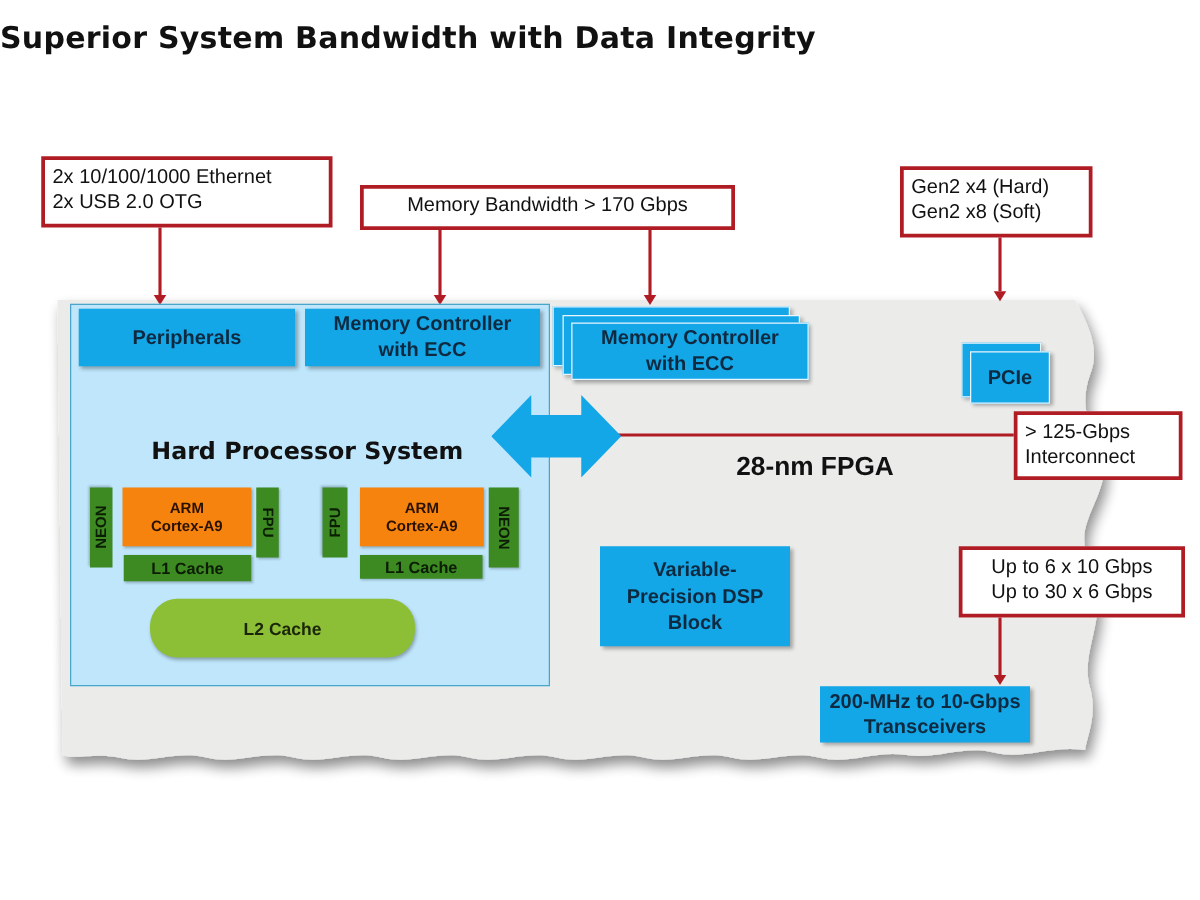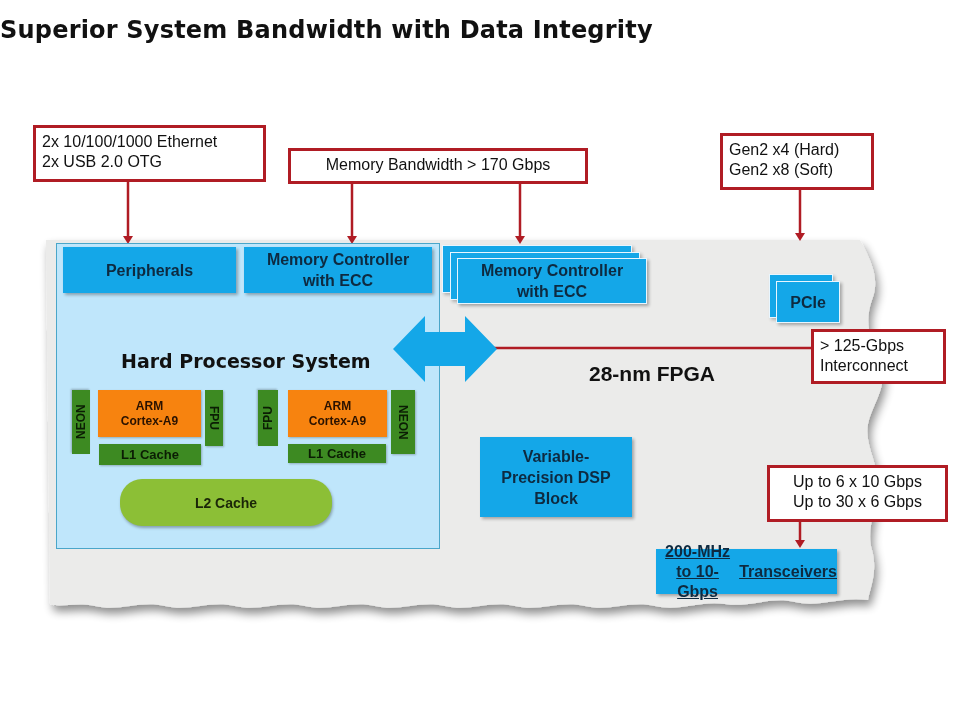--- a/index.html
+++ b/index.html
@@ -63,21 +63,21 @@
 </div>
 <div class="abs callout" style="left:288px;top:148px;width:300px;height:36px;text-align:center;">Memory Bandwidth &gt; 170 Gbps</div>
 <div class="abs callout" style="left:720px;top:133px;width:154px;height:57px;">
   <div>Gen2 x4 (Hard)</div>
   <div>Gen2 x8 (Soft)</div>
 </div>
 <div class="abs callout" style="left:811px;top:329px;width:135px;height:55px;">
   <div>&gt; 125-Gbps</div>
   <div>Interconnect</div>
 </div>
-<div class="abs callout" style="left:767px;top:437px;width:181px;height:57px;text-align:center;margin-top:28px;">
+<div class="abs callout" style="left:767px;top:437px;width:181px;height:57px;text-align:center;">
   <div>Up to 6 x 10 Gbps</div>
   <div>Up to 30 x 6 Gbps</div>
 </div>
 
 <div class="abs hps"></div>
 <div class="abs blue" style="left:63px;top:247px;width:173px;height:46px;">Peripherals</div>
 <div class="abs blue" style="left:244px;top:247px;width:188px;height:46px;flex-direction:column;">
   <div>Memory Controller</div>
   <div>with ECC</div>
 </div>
@@ -116,16 +116,16 @@
 <div class="abs blue" style="left:776px;top:281px;width:64px;height:42px;border:1px solid #e8f6ff;">PCIe</div>
 
 <div class="abs fpga-label" style="left:589px;top:362px;">28-nm FPGA</div>
 
 <div class="abs blue" style="left:480px;top:437px;width:152px;height:80px;flex-direction:column;">
   <div>Variable-</div>
   <div>Precision DSP</div>
   <div>Block</div>
 </div>
 
-<div class="abs blue" style="left:656px;top:549px;width:181px;height:45px;flex-direction:row;line-height:20px;text-decoration:underline;">
+<div class="abs blue" style="left:656px;top:549px;width:168px;height:45px;flex-direction:column;line-height:20px;">
   <div>200-MHz to 10-Gbps</div>
   <div>Transceivers</div>
 </div>
 
 </body></html>

